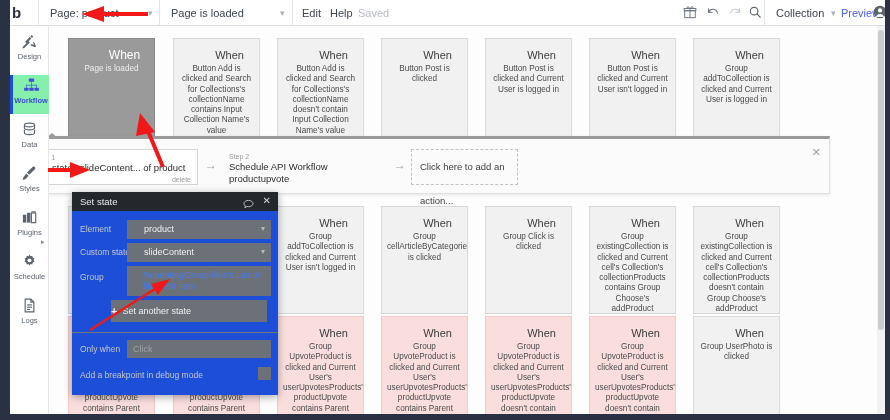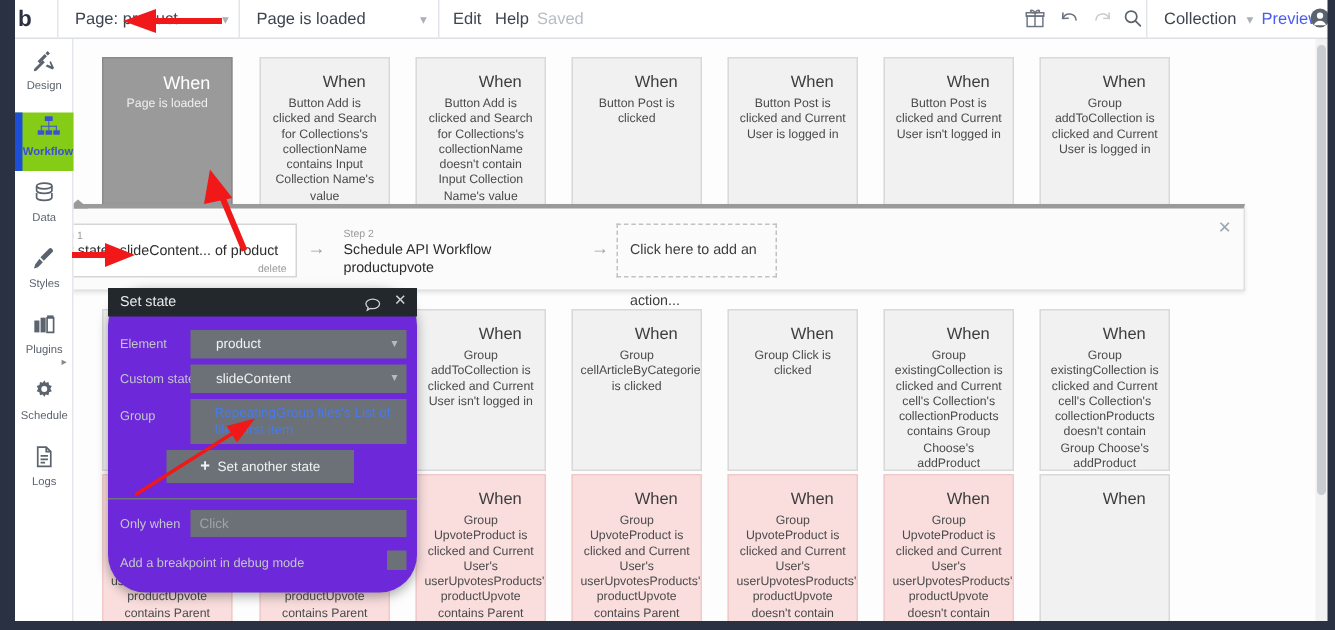--- a/index.html
+++ b/index.html
@@ -28,21 +28,21 @@
   .tb-ico{position:absolute;top:5px;width:16px;height:16px;cursor:pointer;}
   .tb-ico svg{display:block;}
   .tb-preview{position:absolute;top:0;height:26px;line-height:26px;font-size:11px;color:#4a5cf0;cursor:pointer;}
 
   
   .sidebar{position:absolute;left:10px;top:26px;width:39px;height:394px;background:#fff;border-right:1px solid #e3e6ea;box-sizing:border-box;z-index:38;}
   .sb-item{position:relative;width:39px;height:39px;margin-top:5px;text-align:center;cursor:pointer;}
   .sb-item .glyph{display:block;height:20px;line-height:20px;margin-top:3px;color:#5b636e;}
   .sb-item .glyph svg{display:inline-block;vertical-align:middle;}
   .sb-item .lbl{display:block;font-size:7.5px;line-height:10px;color:#5b636e;margin-top:1px;}
-  .sb-item.active{border-left:5px solid #1d4ed8;box-sizing:border-box;background:#84cc16;}
+  .sb-item.active{border-left:3px solid #1d4ed8;box-sizing:border-box;background:#86efac;}
   .sb-item.active .glyph,.sb-item.active .lbl{color:#3b4fd8;font-weight:bold;}
   .sb-arrow{position:absolute;left:41px;top:238px;width:6px;height:8px;color:#888;font-size:7px;line-height:8px;z-index:39;}
 
   
   .canvas{position:absolute;left:50px;top:26px;width:835px;height:394px;background:#fdfdfd;overflow:hidden;z-index:10;}
 
   
   .wcard{position:absolute;background:#f1f1f1;border:1px solid #d9d9d9;box-sizing:border-box;
          text-align:center;overflow:hidden;cursor:pointer;}
   .wcard .w-when{display:block;font-size:11px;color:#3d3d3d;margin-top:9px;line-height:14px;padding-left:26px;}
@@ -63,33 +63,33 @@
   .step .s-num{display:block;font-size:7px;color:#9a9a9a;line-height:9px;margin:3px 0 0 6px;}
   .step .s-txt{display:block;font-size:9.5px;color:#2d2d2d;line-height:12px;margin:0 0 0 6px;}
   .step .s-del{position:absolute;right:6px;bottom:1px;font-size:7px;color:#9a9a9a;cursor:pointer;}
   .step.plain{border:none;background:transparent;}
   .step.dashed{border:1px dashed #c2c2c2;background:transparent;}
   .step.dashed .s-txt{color:#3d3d3d;font-size:9.5px;line-height:34px;margin-left:8px;}
   .arrowglyph{position:absolute;top:20px;font-size:12px;color:#9aa0a8;line-height:12px;}
   .panel-close{position:absolute;right:8px;top:8px;font-size:11px;color:#9aa6b2;cursor:pointer;line-height:11px;}
 
   
-  .dlg{position:absolute;left:72px;top:192px;width:206px;height:203px;background:#6d28d9;
-       box-shadow:0 2px 8px rgba(0,0,0,.35);z-index:50;border-radius:25px;}
+  .dlg{position:absolute;left:72px;top:192px;width:206px;height:203px;background:#1d4ed8;
+       box-shadow:0 2px 8px rgba(0,0,0,.35);z-index:50;}
   .dlg-head{position:absolute;left:0;top:0;width:206px;height:19px;background:#23282d;}
   .dlg-title{position:absolute;left:8px;top:4px;font-size:9.5px;color:#e8eaec;line-height:11px;}
   .dlg-chat{position:absolute;right:24px;top:4px;width:11px;height:11px;cursor:pointer;}
   .dlg-x{position:absolute;right:7px;top:3px;font-size:10px;color:#cfd3d6;line-height:12px;cursor:pointer;}
   .rlabel{position:absolute;font-size:8.5px;color:#c2c7cb;line-height:11px;}
   .field{position:absolute;background:#6b7177;box-sizing:border-box;cursor:pointer;padding-left:11px;}
   .field .fv{display:block;font-size:9px;color:#f0f2f3;line-height:11px;padding:4px 6px;}
   .field .fcaret{position:absolute;right:6px;top:5px;font-size:8px;color:#b6bbbf;line-height:8px;}
   .field.link .fv{color:#4a79e8;padding:4px 5px;}
-  .btn-another{position:absolute;left:39px;top:108px;width:125px;height:22px;background:#6b7177;
-               text-align:center;cursor:pointer;}
+  .btn-another{position:absolute;left:39px;top:108px;width:156px;height:22px;background:#6b7177;
+               cursor:pointer;}
   .btn-another .ba-t{display:inline-block;font-size:9px;color:#f0f2f3;line-height:22px;}
   .btn-another .ba-plus{display:inline-block;font-size:11px;color:#f0f2f3;line-height:22px;margin-right:5px;font-weight:bold;vertical-align:top;}
   .dlg-div{position:absolute;left:0;top:140px;width:206px;height:1px;background:#6e757b;}
   .onlywhen-lbl{position:absolute;left:8px;top:152px;font-size:8.5px;color:#c2c7cb;line-height:11px;}
   .onlywhen-f{position:absolute;left:55px;top:148px;width:144px;height:18px;background:#6b7177;cursor:text;}
   .onlywhen-f .ph{display:block;font-size:9px;color:#9ea4a9;line-height:18px;padding-left:6px;}
   .brk-lbl{position:absolute;left:8px;top:178px;font-size:8.5px;color:#c2c7cb;line-height:11px;}
   .brk-box{position:absolute;right:7px;top:175px;width:13px;height:13px;background:#6b7177;cursor:pointer;}
 
   
@@ -334,20 +334,21 @@
     <div class="wcard pink" style="left:435px;top:290px;width:87px;height:108px;">
       <span class="w-when">When</span>
       <span class="w-desc">Group UpvoteProduct is clicked and Current User's userUpvotesProducts's productUpvote doesn't contain Parent group's Product and</span>
     </div>
     <div class="wcard pink" style="left:539px;top:290px;width:87px;height:108px;">
       <span class="w-when">When</span>
       <span class="w-desc">Group UpvoteProduct is clicked and Current User's userUpvotesProducts's productUpvote doesn't contain Parent group's Product and</span>
     </div>
     <div class="wcard" style="left:643px;top:290px;width:87px;height:108px;">
       <span class="w-when">When</span>
+      <span class="w-desc">Group UserPhoto is clicked</span>
     </div>
 
   </div>
 
   <div class="panel-notch"></div>
   <div class="steppanel">
     <div class="step" style="left:17px;width:170px;">
       <span class="s-num">Step 1</span>
       <span class="s-txt">Set states slideContent... of product</span>
       <span class="s-del">delete</span>

